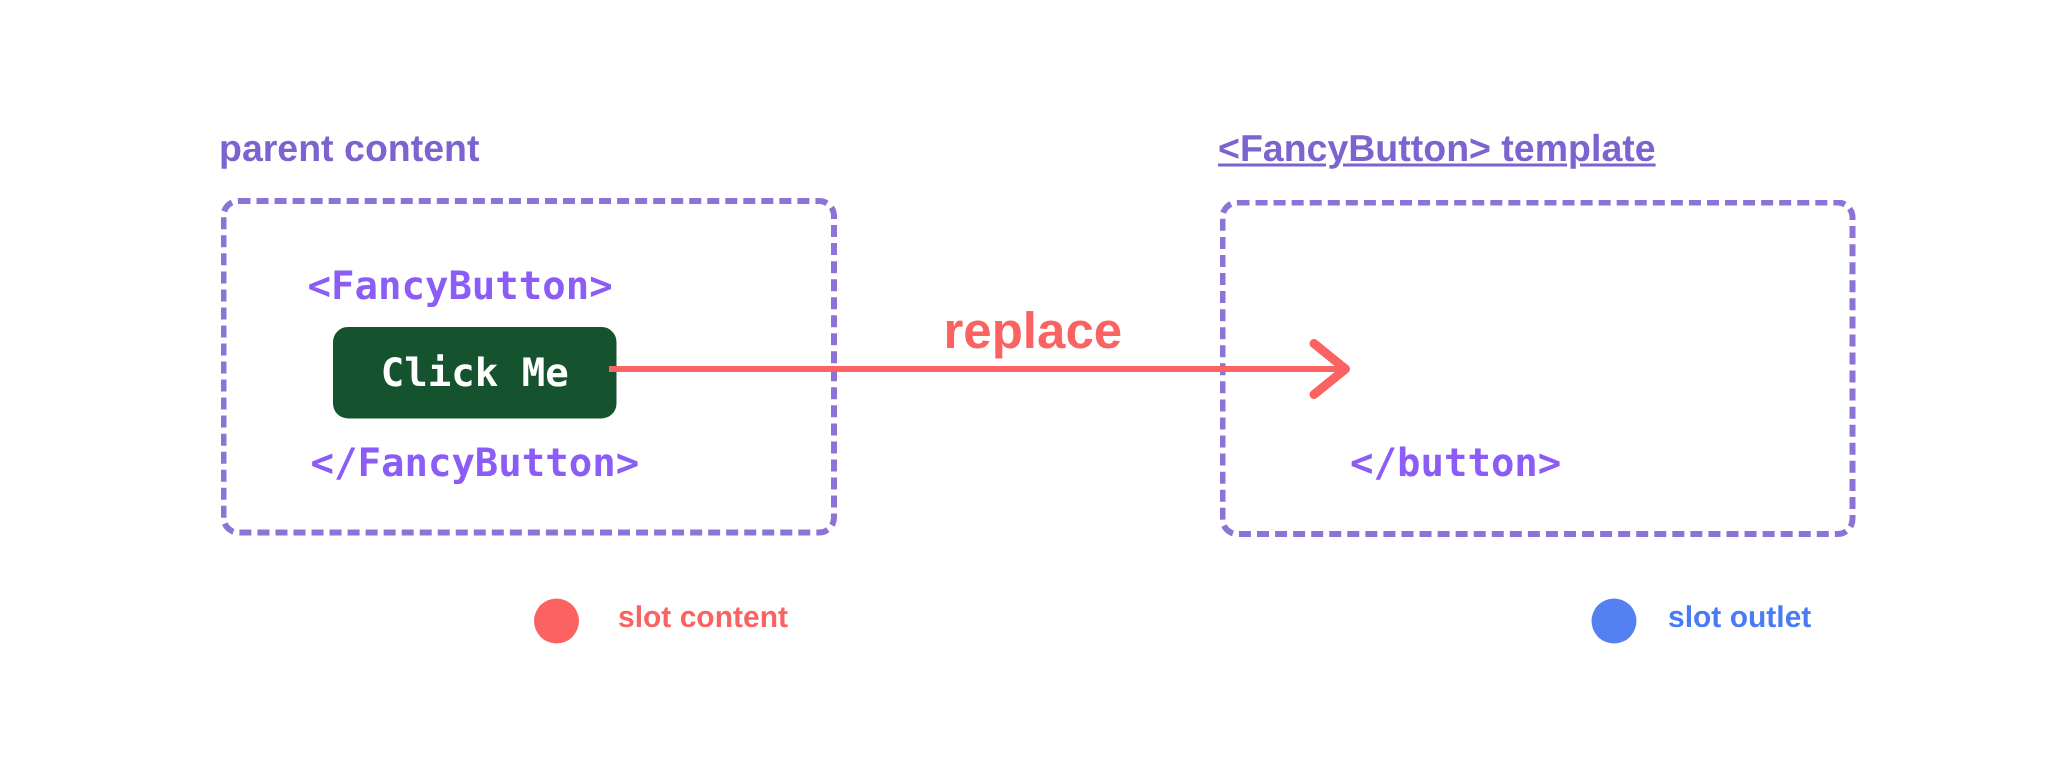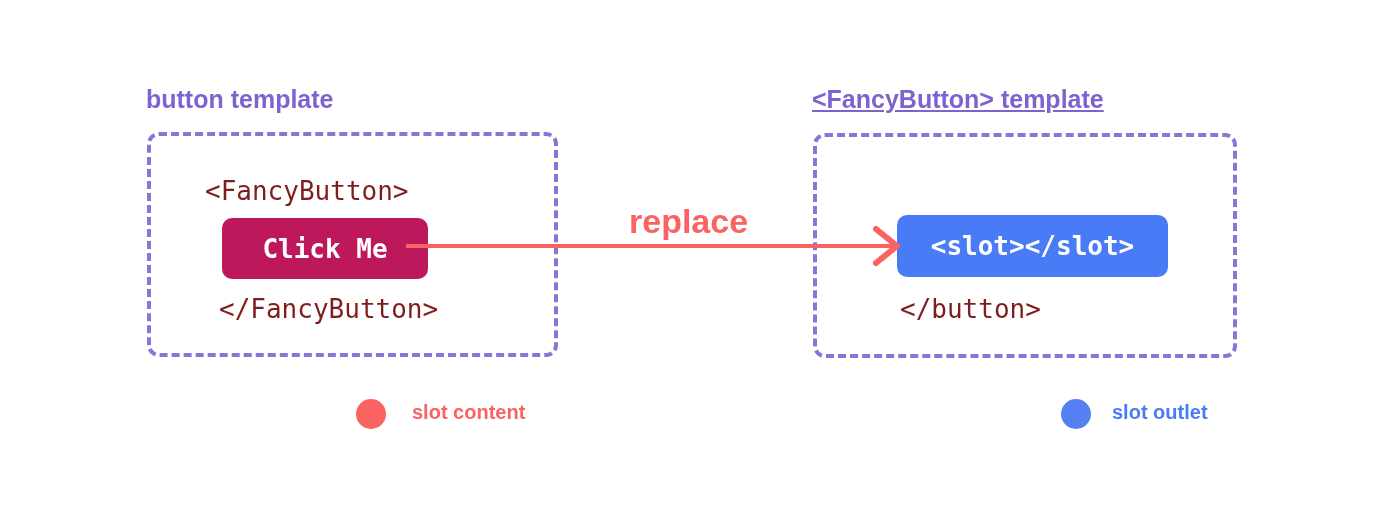--- a/index.html
+++ b/index.html
@@ -25,42 +25,42 @@
   .dashed-box {
     position: absolute;
     border: 4px dashed #8b74d6;
     border-radius: 12px;
   }
   .box-left  { left: 147px; top: 132px; width: 411px; height: 225px; }
   .box-right { left: 813px; top: 133px; width: 424px; height: 225px; }
   .code {
     position: absolute;
     font-family: "DejaVu Sans Mono", monospace;
-    font-weight: 400;
+    font-weight: 700;
     font-size: 26px;
-    color: #7f1d1d;
+    color: #8b5cf6;
     white-space: nowrap;
   }
   .box-left  .code-open  { left: 54px; top: 40px; }
-  .box-left  .code-close { left: 68px; top: 158px; }
+  .box-left  .code-close { left: 56px; top: 158px; }
   .box-right .code-open  { left: 83px; top: 39px; }
   .box-right .code-close { left: 83px; top: 157px; }
   .pill {
     position: absolute;
     display: flex;
     align-items: center;
     justify-content: center;
     border-radius: 10px;
     font-family: "DejaVu Sans Mono", monospace;
     font-weight: 700;
     font-size: 26px;
     color: #ffffff;
     white-space: nowrap;
   }
-  .pill-red  { left: 71px; top: 82px; width: 206px; height: 61px; background: #be185d; }
+  .pill-red  { left: 71px; top: 82px; width: 189px; height: 61px; background: #14532d; }
   .pill-blue { left: 80px; top: 78px; width: 271px; height: 62px; background: #4a7bf7; }
   .arrow-svg {
     position: absolute;
     left: 406px; top: 223px;
     width: 500px; height: 46px;
     z-index: 5;
   }
   .arrow-label {
     position: absolute;
     left: 629px; top: 202px;
@@ -84,32 +84,31 @@
     white-space: nowrap;
   }
   .label-red  { left: 412px;  top: 401px; color: #fb6262; }
   .label-blue { left: 1112px; top: 401px; color: #4a7bf7; }
 </style>
 </head>
 <body>
 
 <div class="stage">
 
-  <div class="heading heading-left">button template</div>
+  <div class="heading heading-left">parent content</div>
 
   <div class="heading heading-right">&lt;FancyButton&gt; template</div>
 
   <div class="dashed-box box-left">
     <div class="code code-open">&lt;FancyButton&gt;</div>
     <div class="pill pill-red">Click Me</div>
     <div class="code code-close">&lt;/FancyButton&gt;</div>
   </div>
 
   <div class="dashed-box box-right">
-    <div class="pill pill-blue">&lt;slot&gt;&lt;/slot&gt;</div>
     <div class="code code-close">&lt;/button&gt;</div>
   </div>
 
   <div class="arrow-label">replace</div>
 
   <svg class="arrow-svg" viewBox="0 0 500 46" xmlns="http://www.w3.org/2000/svg">
     <line x1="0" y1="23" x2="486" y2="23" stroke="#fb6262" stroke-width="4"></line>
     <polyline points="470,6 491,23 470,40" fill="none" stroke="#fb6262" stroke-width="6" stroke-linecap="round" stroke-linejoin="round"></polyline>
   </svg>
 

